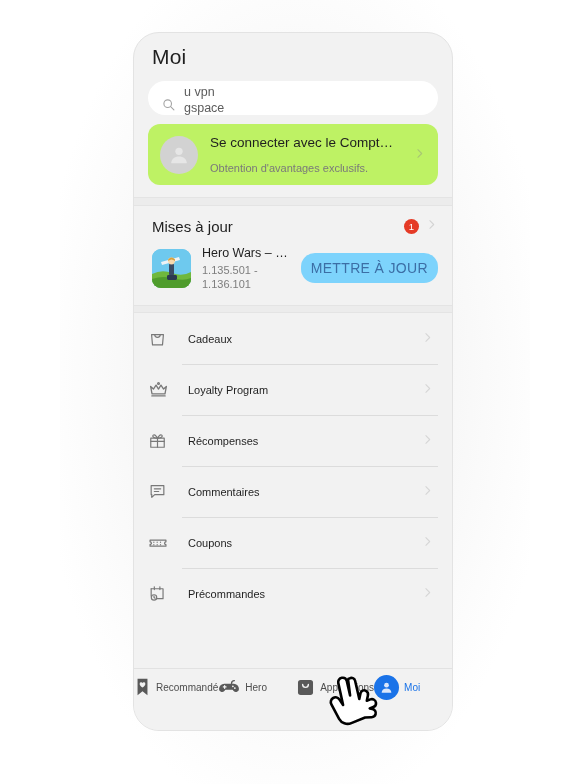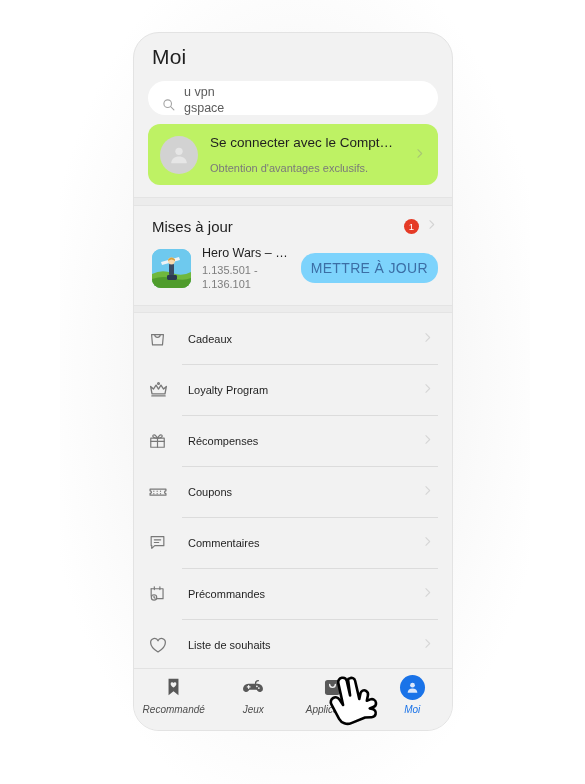--- a/index.html
+++ b/index.html
@@ -127,22 +127,22 @@
            align-items: center; justify-content: flex-start; opacity: .72; }
   .mlabel { flex: 1 1 auto; font-size: 11px; color: #1f1f1f; padding-left: 6px; }
 
   
   #tabbar {
     position: absolute; left: 0; right: 0; bottom: 0; height: 62px;
     background: #f2f2f2; border-top: 1px solid #e2e2e2;
     display: flex; align-items: flex-start; padding-top: 6px;
   }
   .tab {
-    flex: 1 1 0; display: flex; flex-direction: column;
-    align-items: center; gap: 5px; cursor: pointer; font-style: italic;
+    flex: 1 1 0; display: flex; 
+    align-items: center; gap: 5px; cursor: pointer;
   }
   .tab-ico { height: 24px; display: flex; align-items: center; justify-content: center; }
   .tab-lbl { font-size: 10px; color: #4d4d4d; }
   .tab.active .tab-lbl { color: #1a73e8; }
   .ava-blue {
     width: 25px; height: 25px; border-radius: 50%; background: #1a73e8;
     display: flex; align-items: center; justify-content: center;
   }
 
   
@@ -275,20 +275,36 @@
         <span class="mlabel">Récompenses</span>
         <span class="chev">
           <svg width="13" height="13" viewBox="0 0 24 24" fill="none" stroke="#b0b0b0" stroke-width="2" stroke-linecap="round" stroke-linejoin="round">
               <polyline points="9,5 16,12 9,19"></polyline>
             </svg>
         </span>
       </div>
 
       <div class="mrow">
         <span class="micon">
+          <svg width="19" height="19" viewBox="0 0 24 24" fill="none" stroke="#4a4a4a" stroke-width="1.5" stroke-linecap="round" stroke-linejoin="round">
+            <path d="M4 4.5h16v11.5H8.5L4.8 19.4V16H4z"></path>
+            <line x1="8" y1="8.6" x2="16" y2="8.6"></line>
+              <line x1="8" y1="12" x2="13.5" y2="12"></line>
+          </svg>
+        </span>
+        <span class="mlabel">Commentaires</span>
+        <span class="chev">
+          <svg width="13" height="13" viewBox="0 0 24 24" fill="none" stroke="#b0b0b0" stroke-width="2" stroke-linecap="round" stroke-linejoin="round">
+              <polyline points="9,5 16,12 9,19"></polyline>
+            </svg>
+        </span>
+      </div>
+
+      <div class="mrow">
+        <span class="micon">
           <svg width="20" height="20" viewBox="0 0 24 24" fill="none" stroke="#4a4a4a" stroke-width="1.5" stroke-linecap="round" stroke-linejoin="round">
             <path d="M2.5 8.5h19v2.1a1.6 1.6 0 0 0 0 3.2v2.1h-19v-2.1a1.6 1.6 0 0 0 0-3.2z"></path>
             <line x1="7" y1="11" x2="7" y2="11.1"></line>
               <line x1="7" y1="14" x2="7" y2="14.1"></line>
             <line x1="11" y1="11" x2="11" y2="11.1"></line>
               <line x1="11" y1="14" x2="11" y2="14.1"></line>
             <line x1="15" y1="11" x2="15" y2="11.1"></line>
               <line x1="15" y1="14" x2="15" y2="14.1"></line>
           </svg>
         </span>
@@ -296,65 +312,36 @@
         <span class="chev">
           <svg width="13" height="13" viewBox="0 0 24 24" fill="none" stroke="#b0b0b0" stroke-width="2" stroke-linecap="round" stroke-linejoin="round">
               <polyline points="9,5 16,12 9,19"></polyline>
             </svg>
         </span>
       </div>
 
       <div class="mrow">
         <span class="micon">
           <svg width="19" height="19" viewBox="0 0 24 24" fill="none" stroke="#4a4a4a" stroke-width="1.5" stroke-linecap="round" stroke-linejoin="round">
-            <path d="M4 4.5h16v11.5H8.5L4.8 19.4V16H4z"></path>
-            <line x1="8" y1="8.6" x2="16" y2="8.6"></line>
-              <line x1="8" y1="12" x2="13.5" y2="12"></line>
-          </svg>
-        </span>
-        <span class="mlabel">Commentaires</span>
-        <span class="chev">
-          <svg width="13" height="13" viewBox="0 0 24 24" fill="none" stroke="#b0b0b0" stroke-width="2" stroke-linecap="round" stroke-linejoin="round">
-              <polyline points="9,5 16,12 9,19"></polyline>
-            </svg>
-        </span>
-      </div>
-
-      <div class="mrow">
-        <span class="micon">
-          <svg width="19" height="19" viewBox="0 0 24 24" fill="none" stroke="#4a4a4a" stroke-width="1.5" stroke-linecap="round" stroke-linejoin="round">
             <path d="M4 6h15v12.5h-8"></path>
               <line x1="4" y1="6" x2="4" y2="15"></line>
             <line x1="8" y1="3.6" x2="8" y2="7"></line>
               <line x1="15" y1="3.6" x2="15" y2="7"></line>
             <circle cx="7.6" cy="17" r="3.4"></circle>
               <polyline points="7.6,15.2 7.6,17 9,17.9"></polyline>
           </svg>
         </span>
         <span class="mlabel">Précommandes</span>
         <span class="chev">
           <svg width="13" height="13" viewBox="0 0 24 24" fill="none" stroke="#b0b0b0" stroke-width="2" stroke-linecap="round" stroke-linejoin="round">
               <polyline points="9,5 16,12 9,19"></polyline>
             </svg>
         </span>
       </div>
 
-      <div class="mrow lastsep">
-        <span class="micon">
-          <svg width="20" height="20" viewBox="0 0 24 24" fill="none" stroke="#4a4a4a" stroke-width="1.5" stroke-linecap="round" stroke-linejoin="round">
-            <path d="M12 20.3S3.2 14.9 3.2 9.2A4.6 4.6 0 0 1 12 7a4.6 4.6 0 0 1 8.8 2.2c0 5.7-8.8 11.1-8.8 11.1z"></path>
-          </svg>
-        </span>
-        <span class="mlabel">Liste de souhaits</span>
-        <span class="chev">
-          <svg width="13" height="13" viewBox="0 0 24 24" fill="none" stroke="#b0b0b0" stroke-width="2" stroke-linecap="round" stroke-linejoin="round">
-              <polyline points="9,5 16,12 9,19"></polyline>
-            </svg>
-        </span>
-      </div>
     </div>
 
     <div id="tabbar">
 
       <div class="tab">
         <span class="tab-ico">
           <svg width="17" height="20" viewBox="0 0 24 26" fill="#595959">
             <path d="M5 1.5h14v23l-7-5.6-7 5.6z"></path>
             <path d="M12 13.6S8 11.1 8 8.6A2.1 2.1 0 0 1 12 7.5a2.1 2.1 0 0 1 4 1.1c0 2.5-4 5-4 5z" fill="#f2f2f2"></path>
           </svg>
@@ -366,21 +353,21 @@
         <span class="tab-ico">
           <svg width="22" height="19" viewBox="0 0 26 22" fill="#595959">
             <path d="M7.4 6.5h11.2a6.2 6.2 0 0 1 6.2 6.2 3.6 3.6 0 0 1-6.3 2.4l-1.3-1.5H8.8l-1.3 1.5A3.6 3.6 0 0 1 1.2 12.7 6.2 6.2 0 0 1 7.4 6.5z"></path>
             <rect x="5.6" y="9.6" width="4.6" height="1.5" rx=".7" fill="#f2f2f2"></rect>
             <rect x="7.1" y="8.1" width="1.5" height="4.6" rx=".7" fill="#f2f2f2"></rect>
             <circle cx="17.6" cy="9.6" r="1.1" fill="#f2f2f2"></circle>
             <circle cx="19.9" cy="11.7" r="1.1" fill="#f2f2f2"></circle>
             <path d="M16 6.3c0-2.3 1.8-3.4 3.3-3.4" stroke="#595959" stroke-width="1.6" fill="none" stroke-linecap="round"></path>
           </svg>
         </span>
-        <span class="tab-lbl">Jeux</span>
+        <span class="tab-lbl">Hero</span>
       </div>
 
       <div class="tab">
         <span class="tab-ico">
           <svg width="19" height="19" viewBox="0 0 24 24" fill="#595959">
             <rect x="2.5" y="2.5" width="19" height="19" rx="3.4"></rect>
             <path d="M8.4 8.2a3.6 3.6 0 0 0 7.2 0" stroke="#f2f2f2" stroke-width="1.8" fill="none" stroke-linecap="round"></path>
           </svg>
         </span>
         <span class="tab-lbl">Applications</span>

